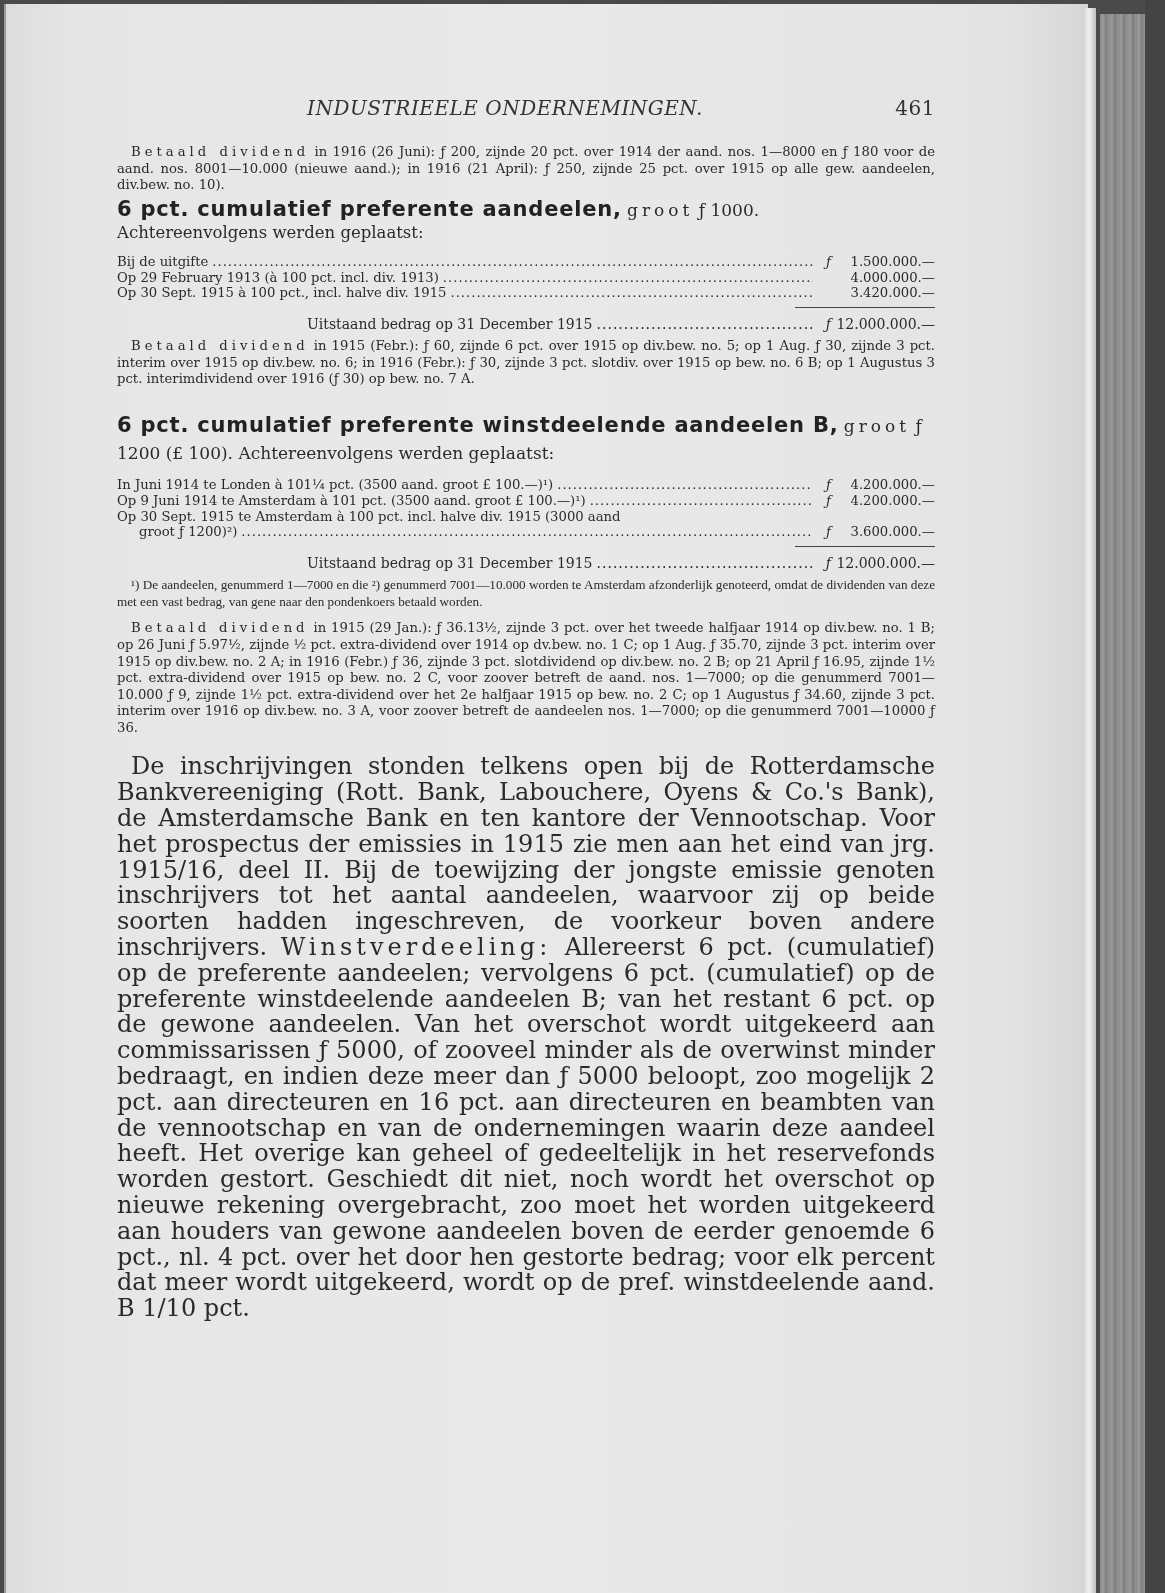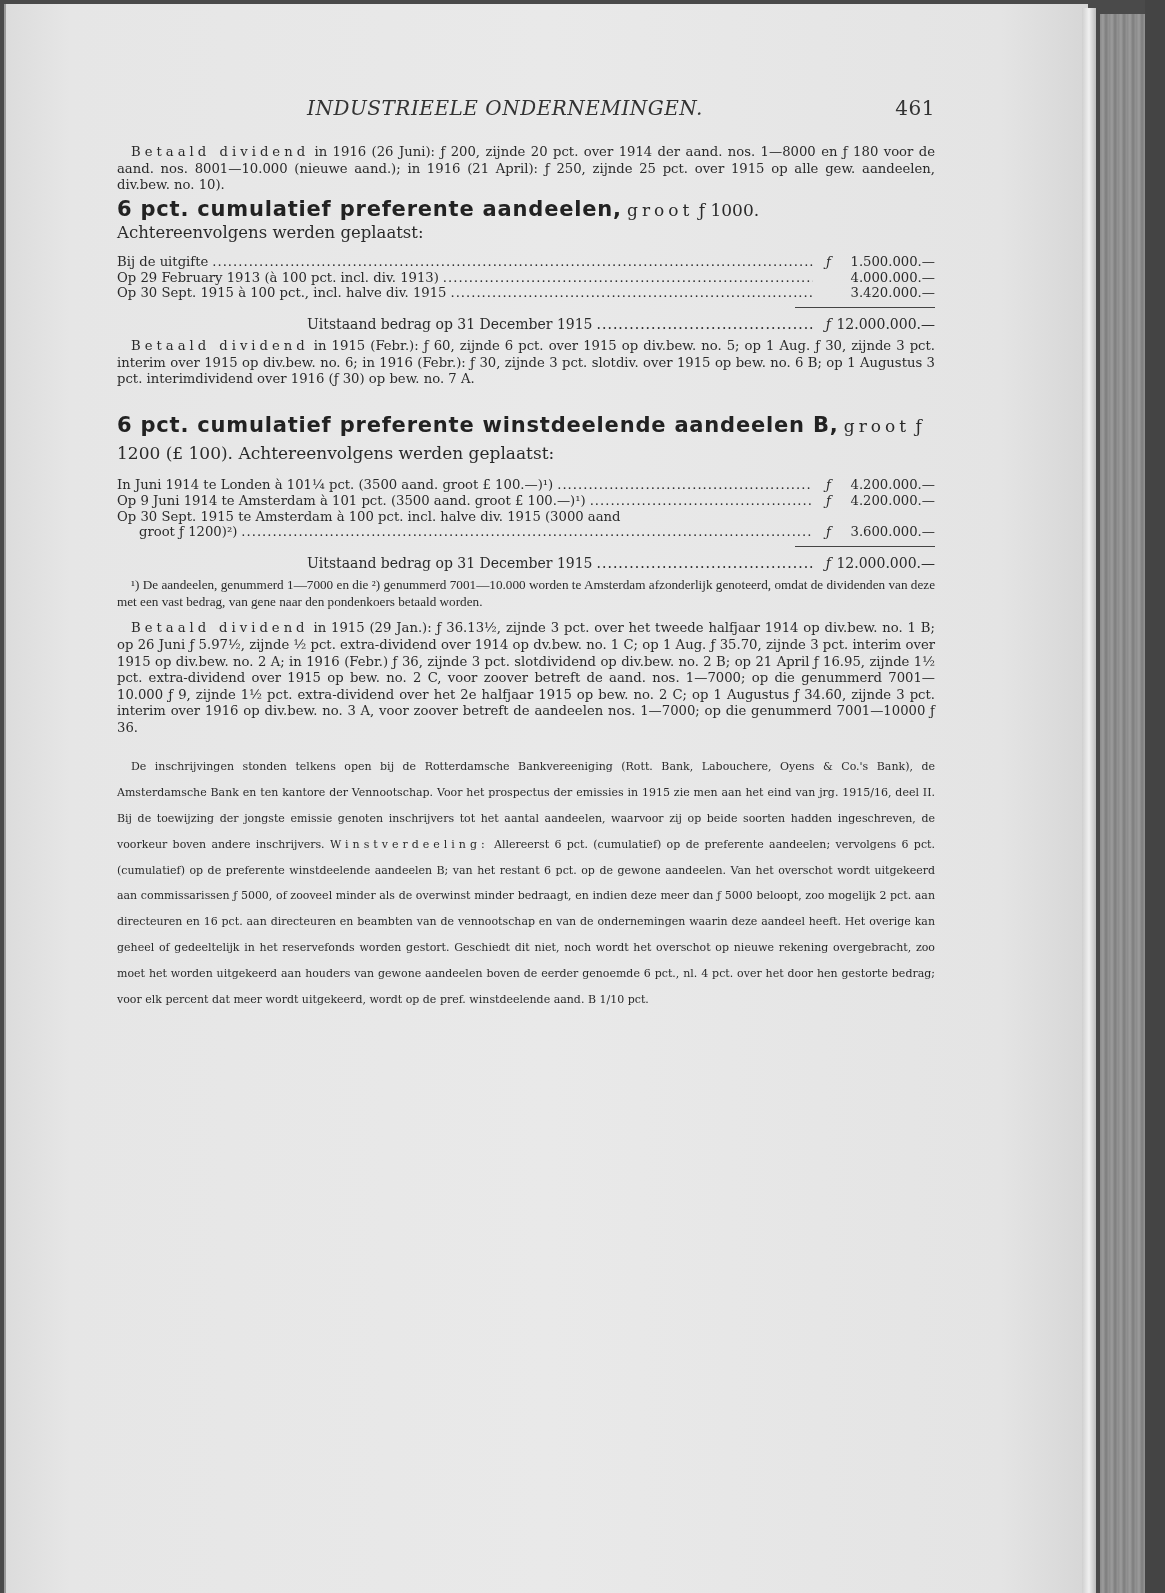--- a/index.html
+++ b/index.html
@@ -61,21 +61,21 @@
     .lrow .dots { flex: 1; overflow: hidden; white-space: nowrap; margin: 0 4px; }
     .lrow .dots::after { content: "......................................................................................................................................................................................"; letter-spacing: 1px; }
     .lrow .cur { width: 14px; text-align: right; font-style: italic; }
     .lrow .amt { width: 104px; text-align: right; white-space: nowrap; }
     .lrow.nodots .dots::after { content: ""; }
     .lrow.cont .desc { padding-left: 22px; }
     .rule { border-top: 1.5px solid #444; width: 140px; margin: 6px 0 6px auto; }
     .total { font-size: 14px; line-height: 20px; }
     .total .lrow .desc { padding-left: 190px; }
     .body-text {
-      font-size: 11px; line-height: 25.8px; text-align: justify; margin-top: 18px;
+      font-size: 24px; line-height: 25.8px; text-align: justify; margin-top: 18px;
       text-indent: 14px;
     }
   </style>
 </head>
 <body>
 
 <div class="page"></div>
 <div class="page-edge"></div>
 <div class="spine"></div>
 <div class="spine-dark"></div>

